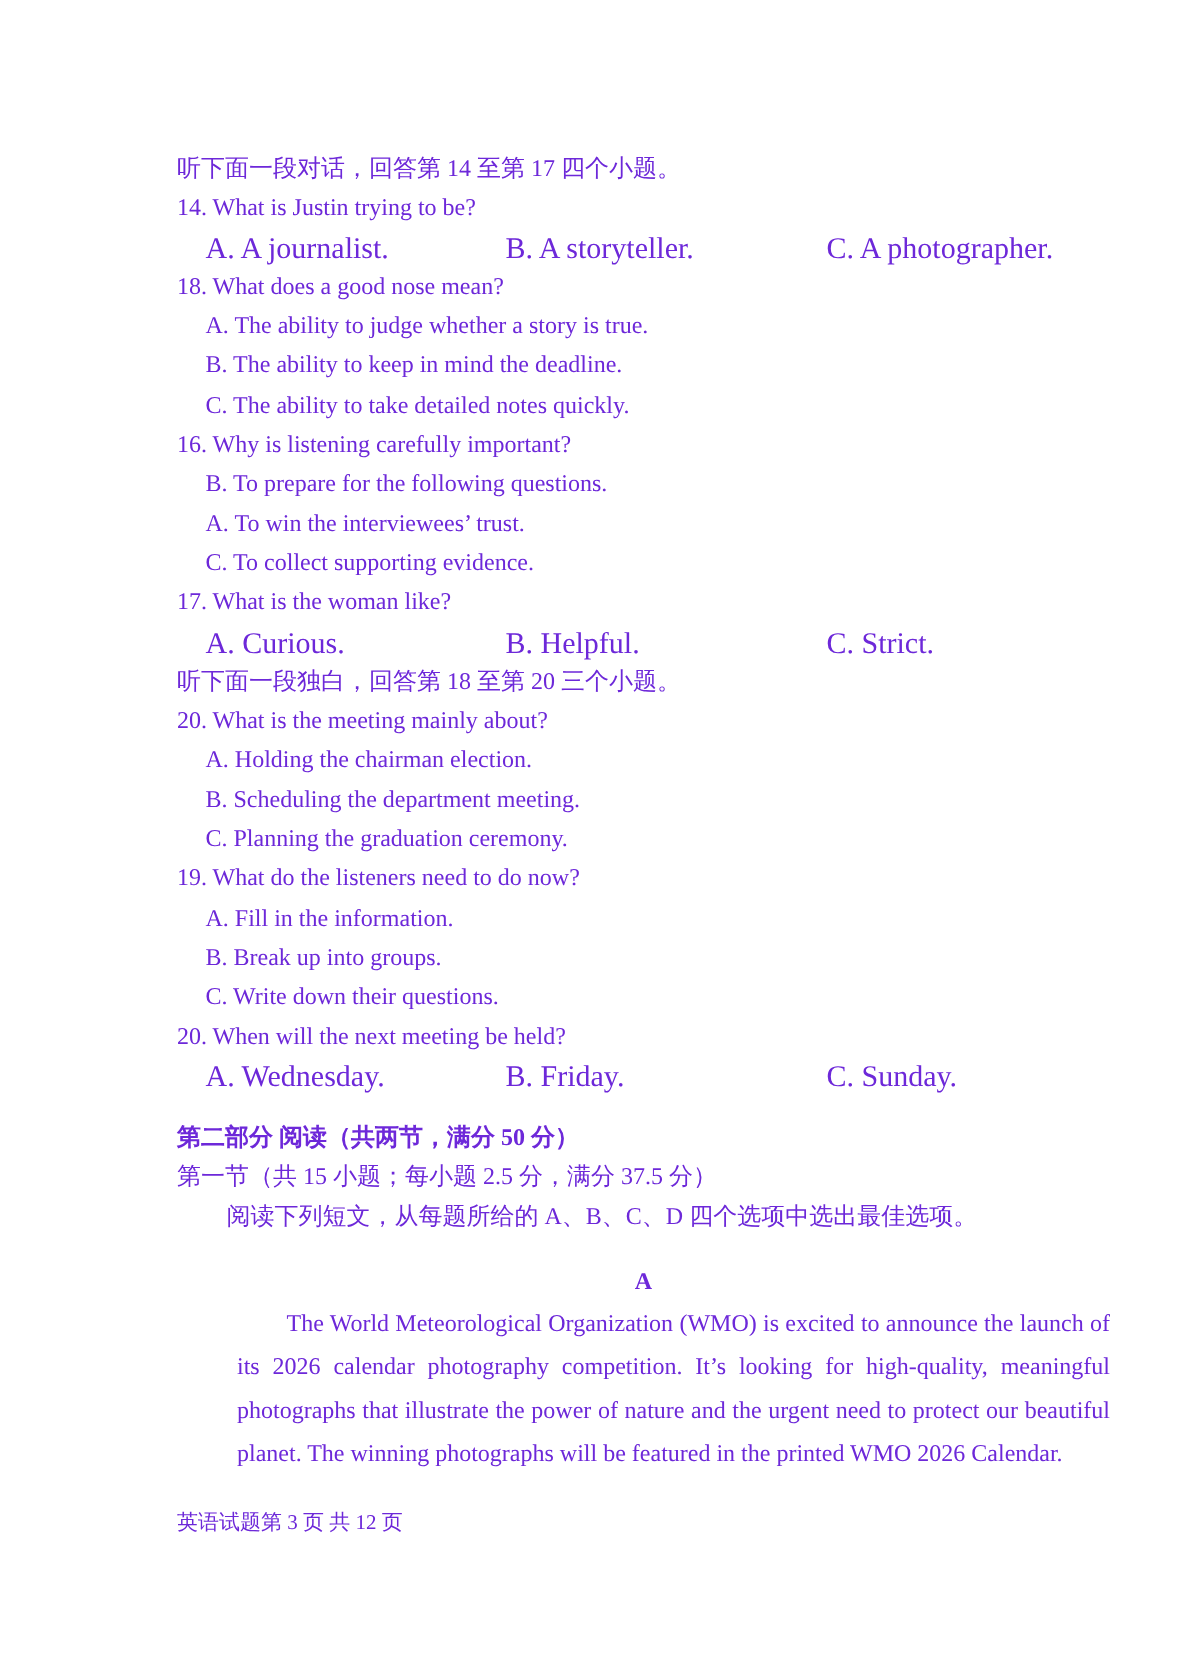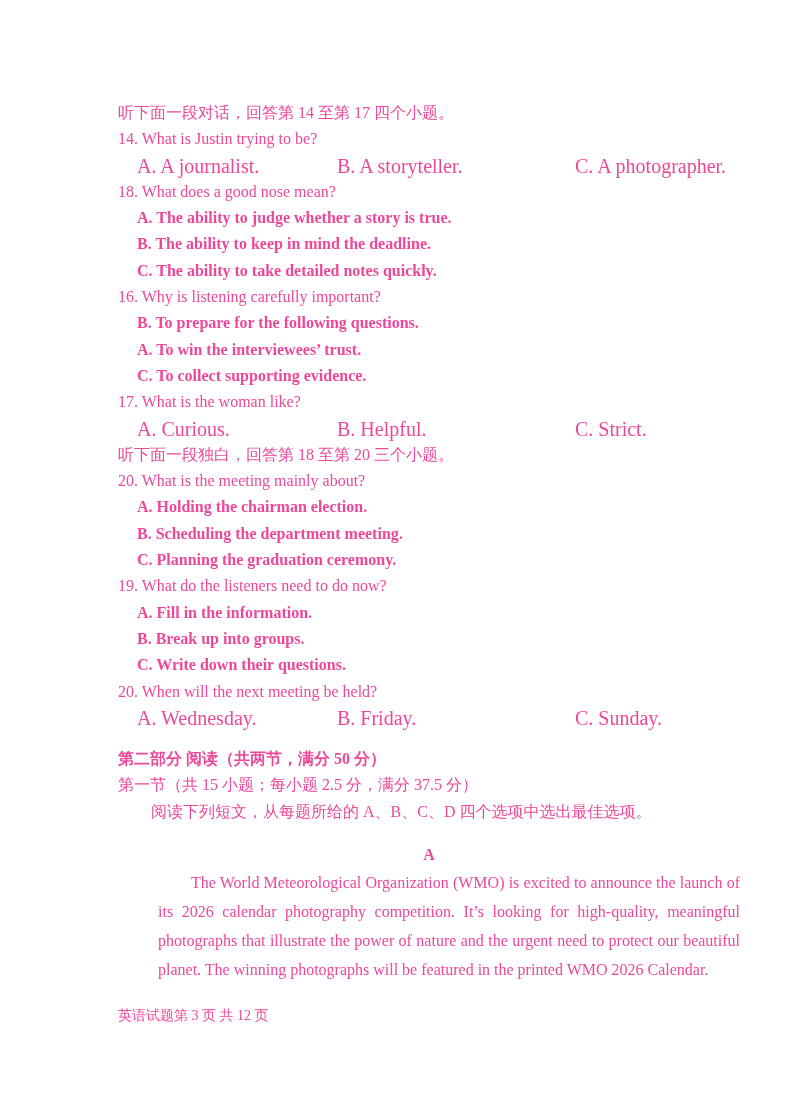--- a/index.html
+++ b/index.html
@@ -5,48 +5,47 @@
   html, body {
     margin: 0;
     padding: 0;
     background: #ffffff;
   }
   .page {
     position: relative;
     width: 800px;
     height: 1107px;
     background: #ffffff;
-    color: #ec4899;
+    color: #6d28d9;
     font-family: "Liberation Serif", serif;
     overflow: hidden;
   }
   .content {
     position: absolute;
     left: 118px;
     top: 100px;
     width: 622px;
   }
   .line {
     font-size: 16px;
     line-height: 26.3px;
     white-space: nowrap;
   }
   .indent {
     padding-left: 19px;
-    font-weight: bold;
   }
   .optrow {
     position: relative;
     height: 26.3px;
     font-size: 20px;
     line-height: 26.3px;
   }
   .optrow .opt-a { position: absolute; left: 19px;  white-space: nowrap; }
   .optrow .opt-b { position: absolute; left: 219px; white-space: nowrap; }
-  .optrow .opt-c { position: absolute; left: 433px; white-space: nowrap; margin-left: 24px; }
+  .optrow .opt-c { position: absolute; left: 433px; white-space: nowrap; }
   .part-heading {
     font-weight: bold;
     margin-top: 15px;
   }
   .instructions {
     text-indent: 33px;
   }
   .passage-label {
     margin-top: 17px;
     font-size: 16px;

